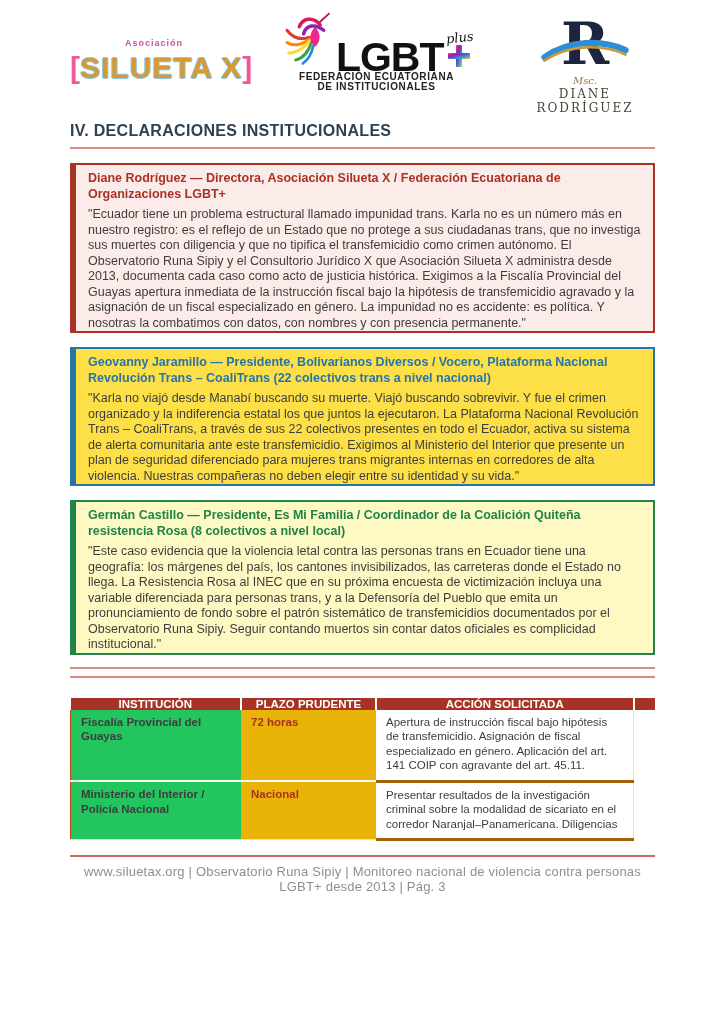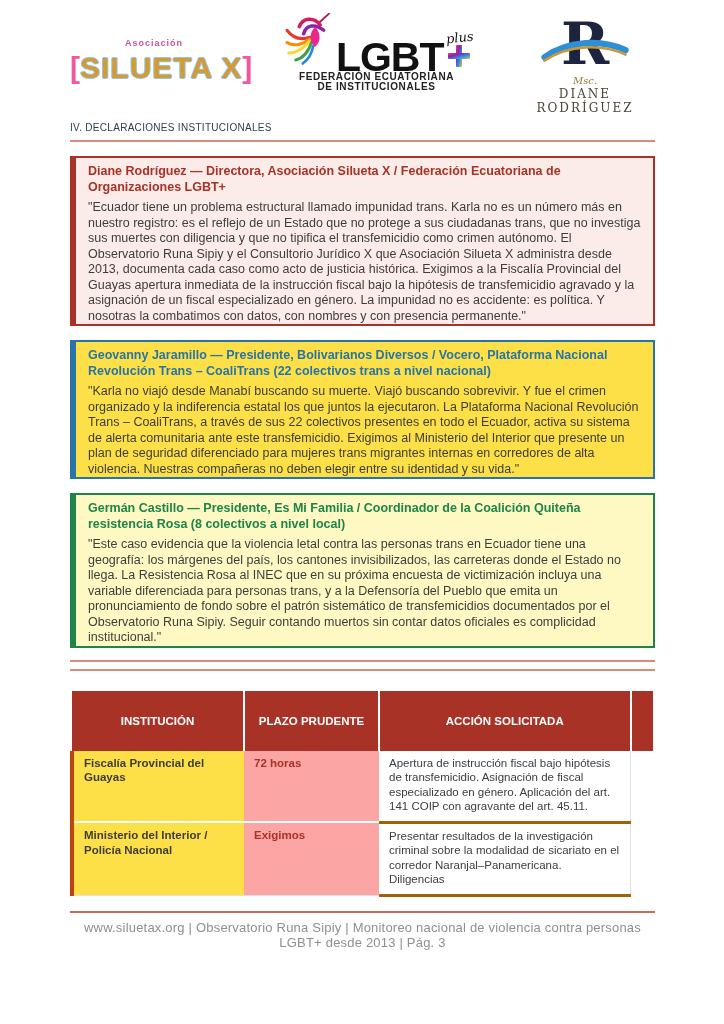--- a/index.html
+++ b/index.html
@@ -27,47 +27,47 @@
   .plus-script{font-family:"DejaVu Serif",serif;font-style:italic;font-size:13px;color:#111;line-height:12px;transform:rotate(-6deg);}
   .fed{font-size:10px;font-weight:bold;color:#222;letter-spacing:.6px;line-height:10px;}
   .logo-diane{width:140px;text-align:center;margin-top:6px;}
   .r-wrap{position:relative;height:62px;}
   .r-mono{font-family:"DejaVu Serif",serif;font-size:58px;font-weight:bold;color:#1d2440;line-height:60px;}
   .r-ribbon{position:absolute;left:50%;top:22px;transform:translateX(-50%);}
   .honorific{font-family:"DejaVu Serif",serif;font-style:italic;font-size:10px;color:#9a7836;line-height:9px;}
   .diane-name{font-family:"DejaVu Serif",serif;font-size:12px;letter-spacing:2px;color:#4c4638;margin-top:2px;}
 
   
-  h2.sec{font-size:10px;font-weight:normal;color:#2e4053;letter-spacing:.3px;margin:14px 0 0;}
+  h2.sec{font-size:16px;font-weight:bold;color:#2e4053;letter-spacing:.3px;margin:14px 0 0;}
   .rule{border:none;border-top:2px solid #d98c7e;margin:7px 0 0;}
   .divider{border:none;border-top:2px solid #d98c7e;margin:12px 0 0;}
   h2.sec.v{margin-top:10px;}
 
   
   .quote{border:2px solid;border-left-width:6px;padding:6px 12px 0;margin-top:14px;}
   .quote h3{font-size:12.5px;margin:0 0 5px;line-height:15.5px;}
   .quote p{font-size:12.5px;margin:0;line-height:15.5px;color:#3d3d3d;}
   .q-red{border-color:#a93226;background:#fbece9;}
   .q-red h3{color:#a93226;}
   .q-blue{border-color:#2874a6;background:#fde047;}
   .q-blue h3{color:#2874a6;}
   .q-green{border-color:#1e8449;background:#fef9c3;}
   .q-green h3{color:#1e8449;}
 
   
   table.sol{width:100%;border-collapse:collapse;margin-top:20px;font-size:11.5px;}
   table.sol th{
     background:#a93226;color:#ffffff;font-weight:bold;font-size:11.5px;
-    padding:24px 6px;text-align:center;border-right:2px solid #ffffff;
+    padding:0 6px;text-align:center;border-right:2px solid #ffffff;
   }
   table.sol th.spacer{width:7px;padding:0;border-right:none;}
   table.sol td{vertical-align:top;padding:5px 10px 7px;line-height:14.5px;}
-  td.c-inst{width:150px;background:#fde047;font-weight:bold;color:#3d3d3d;
-    border-left:4px solid #c2410c;border-bottom:2px solid #ffffff;}
-  td.c-plazo{width:115px;background:#fca5a5;color:#a93226;font-weight:bold;border-bottom:2px solid #ffffff;}
+  td.c-inst{width:150px;background:#22c55e;font-weight:bold;color:#3d3d3d;
+    border-left:1px solid #c2410c;border-bottom:2px solid #ffffff;}
+  td.c-plazo{width:115px;background:#eab308;color:#a93226;font-weight:bold;border-bottom:2px solid #ffffff;}
   td.c-accion{color:#3d3d3d;border-right:1px solid #e3e3e3;border-bottom:3px solid #a16207;}
   td.c-spacer{padding:0;}
   tr.last td.c-inst,tr.last td.c-plazo{border-bottom:1px solid #e0e0e0;}
 
   
   .footer-rule{border:none;border-top:2px solid #c96a5b;margin:14px 0 0;}
   .footer-text{text-align:center;font-size:13px;color:#8f8f8f;margin-top:7px;letter-spacing:.2px;}
 </style>
 </head>
 <body>
@@ -166,21 +166,21 @@
     </thead>
     <tbody>
       <tr>
         <td class="c-inst">Fiscalía Provincial del Guayas</td>
         <td class="c-plazo">72 horas</td>
         <td class="c-accion">Apertura de instrucción fiscal bajo hipótesis de transfemicidio. Asignación de fiscal especializado en género. Aplicación del art. 141 COIP con agravante del art. 45.11.</td>
         <td class="c-spacer"></td>
       </tr>
       <tr class="last">
         <td class="c-inst">Ministerio del Interior / Policía Nacional</td>
-        <td class="c-plazo">Exigimos</td>
+        <td class="c-plazo">Nacional</td>
         <td class="c-accion">Presentar resultados de la investigación criminal sobre la modalidad de sicariato en el corredor Naranjal–Panamericana. Diligencias</td>
         <td class="c-spacer"></td>
       </tr>
     </tbody>
   </table>
 
   <hr class="footer-rule">
   <div class="footer-text">www.siluetax.org  |  Observatorio Runa Sipiy  |  Monitoreo nacional de violencia contra personas LGBT+ desde 2013  |  Pág. 3</div>
 
 </div>

